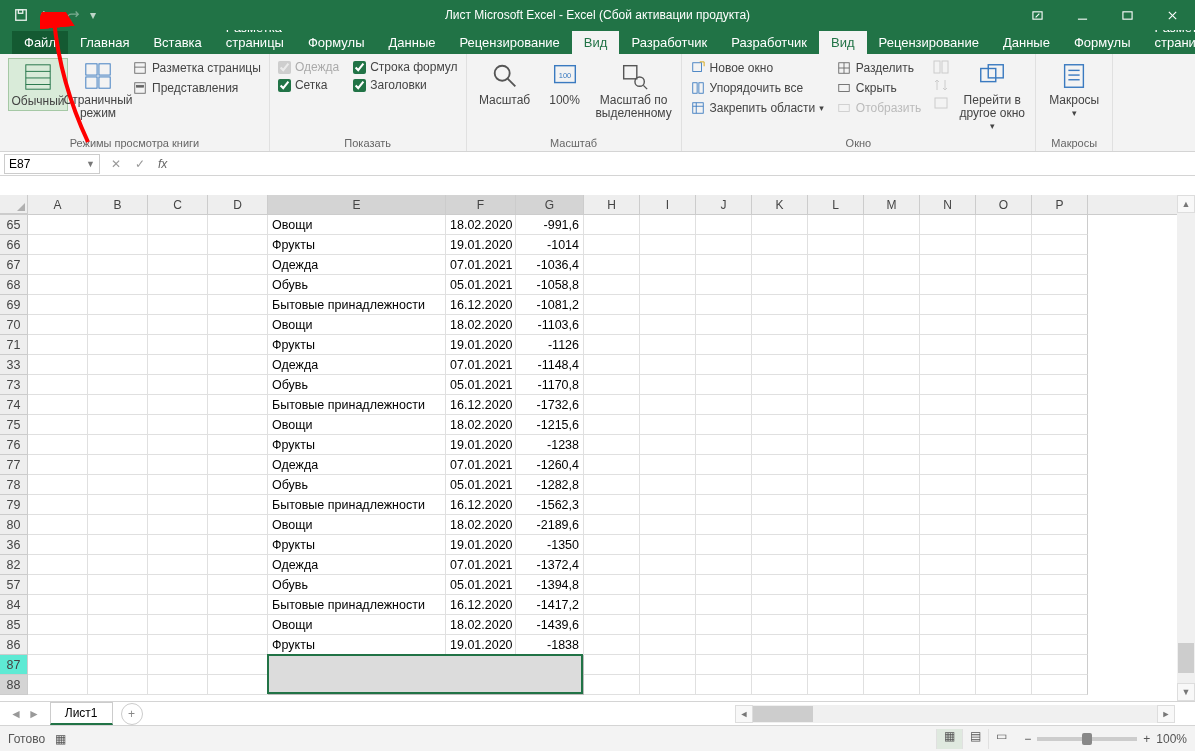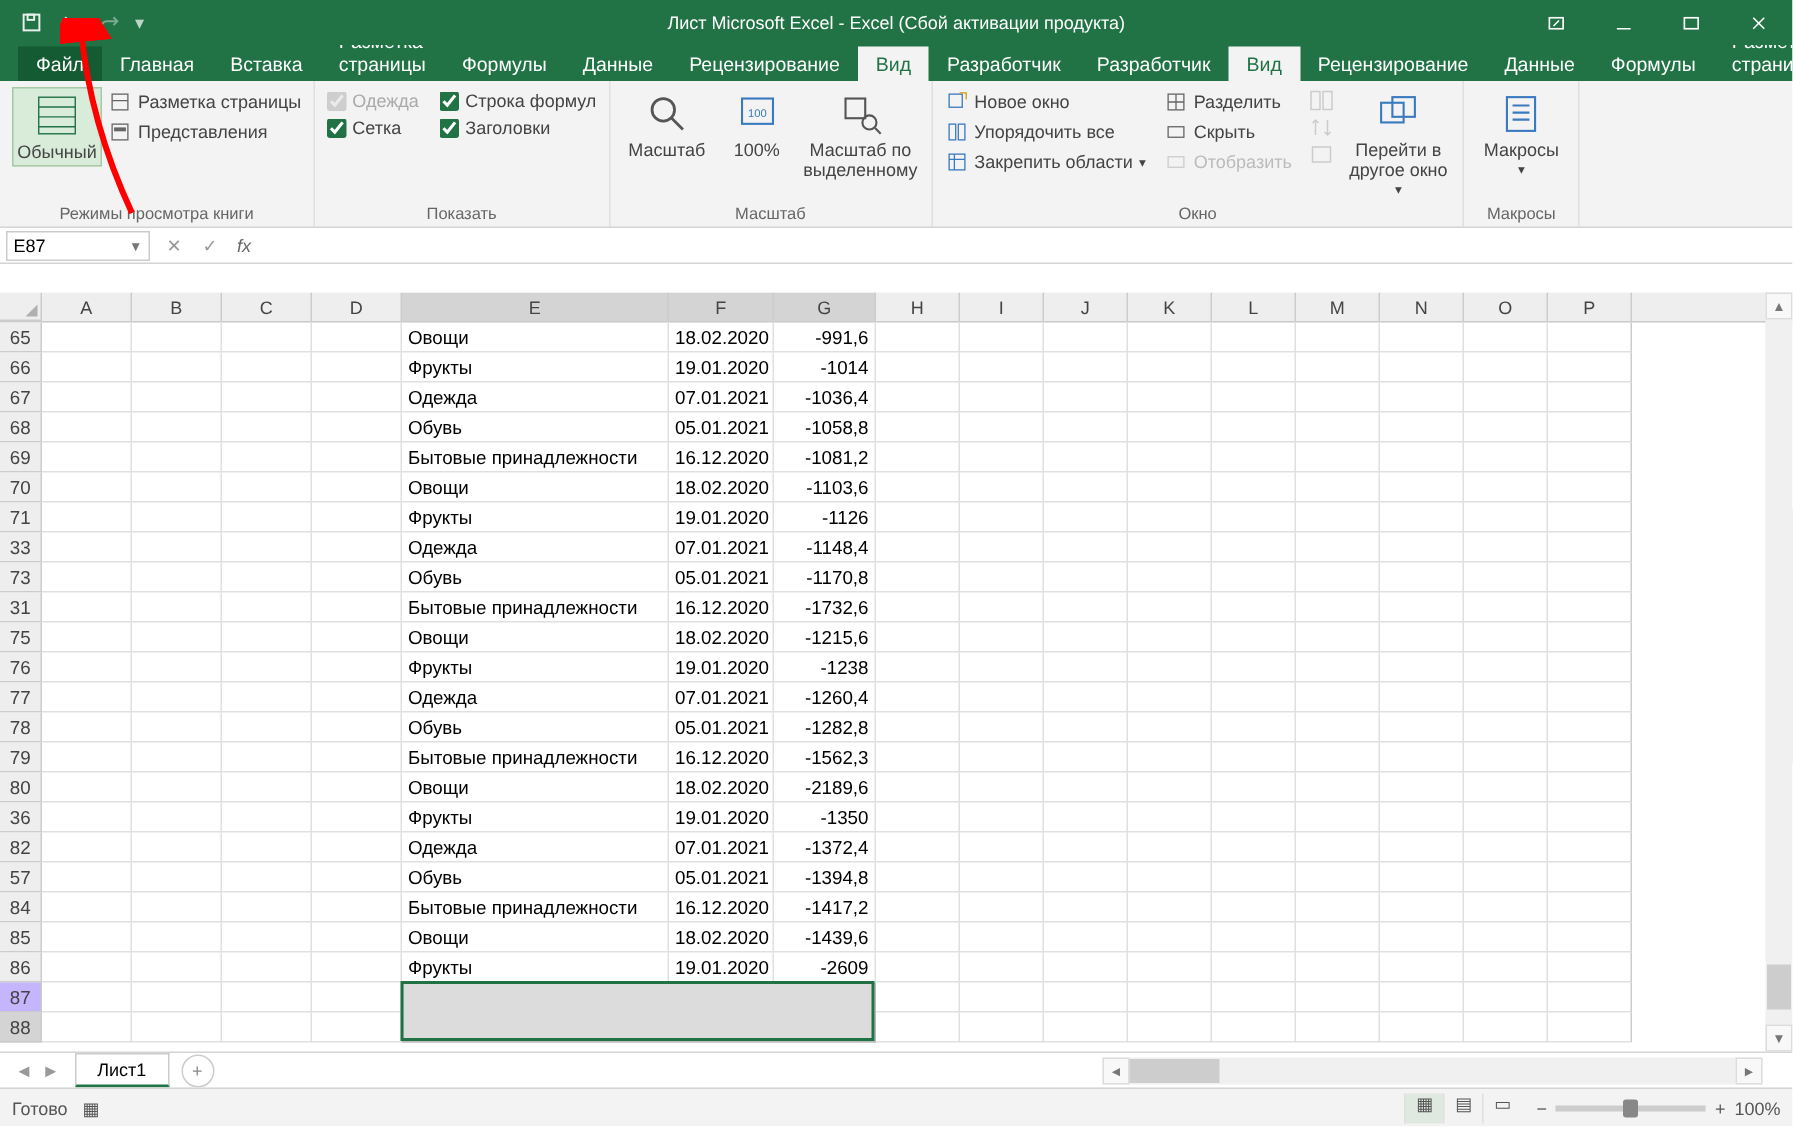--- a/index.html
+++ b/index.html
@@ -163,20 +163,31 @@
       <div class="bigbtn sel">
         <div class="bico">
             <svg viewBox="0 0 32 32" fill="none" stroke="#217346">
               <rect x="3" y="3" width="26" height="26"></rect>
               <line x1="3" y1="10" x2="29" y2="10"></line>
               <line x1="3" y1="17" x2="29" y2="17"></line>
               <line x1="3" y1="24" x2="29" y2="24"></line>
             </svg>
           </div>
         <span>Обычный</span>
+      </div>
+      <div class="bigbtn">
+        <div class="bico">
+            <svg viewBox="0 0 32 32" fill="none" stroke="#3a7ac0">
+              <rect x="3" y="3" width="12" height="12"></rect>
+              <rect x="17" y="3" width="12" height="12"></rect>
+              <rect x="3" y="17" width="12" height="12"></rect>
+              <rect x="17" y="17" width="12" height="12"></rect>
+            </svg>
+          </div>
+        <span>Страничный режим</span>
       </div>
       <div class="stack" style="margin-left:4px">
         <div class="stackrow">
             <div class="sic">
               <svg viewBox="0 0 16 16" fill="none" stroke="#666">
                 <rect x="2" y="2" width="12" height="12"></rect>
                 <line x1="2" y1="7" x2="14" y2="7"></line>
               </svg>
             </div>
             <span>Разметка страницы</span>
@@ -565,21 +576,21 @@
         <div class="cell" style="width:56px"></div>
         <div class="cell" style="width:56px"></div>
         <div class="cell" style="width:56px"></div>
         <div class="cell" style="width:56px"></div>
         <div class="cell" style="width:56px"></div>
         <div class="cell" style="width:56px"></div>
         <div class="cell" style="width:56px"></div>
         <div class="cell endcol" style="width:56px"></div>
       </div>
       <div class="row">
-        <div class="rh">31</div>
+        <div class="rh">74</div>
         <div class="cell" style="width:60px"></div>
         <div class="cell" style="width:60px"></div>
         <div class="cell" style="width:60px"></div>
         <div class="cell" style="width:60px"></div>
         <div class="cell" style="width:178px">Бытовые принадлежности</div>
         <div class="cell right" style="width:70px">16.12.2020</div>
         <div class="cell right" style="width:68px">-1732,6</div>
         <div class="cell" style="width:56px"></div>
         <div class="cell" style="width:56px"></div>
         <div class="cell" style="width:56px"></div>
@@ -800,33 +811,33 @@
         <div class="cell endcol" style="width:56px"></div>
       </div>
       <div class="row">
         <div class="rh">86</div>
         <div class="cell" style="width:60px"></div>
         <div class="cell" style="width:60px"></div>
         <div class="cell" style="width:60px"></div>
         <div class="cell" style="width:60px"></div>
         <div class="cell" style="width:178px">Фрукты</div>
         <div class="cell right" style="width:70px">19.01.2020</div>
-        <div class="cell right" style="width:68px">-2609</div>
-        <div class="cell" style="width:56px"></div>
-        <div class="cell" style="width:56px"></div>
-        <div class="cell" style="width:56px"></div>
-        <div class="cell" style="width:56px"></div>
-        <div class="cell" style="width:56px"></div>
-        <div class="cell" style="width:56px"></div>
-        <div class="cell" style="width:56px"></div>
-        <div class="cell" style="width:56px"></div>
-        <div class="cell endcol" style="width:56px"></div>
-      </div>
-      <div class="row">
-        <div class="rh" style="background:#c4b5fd">87</div>
+        <div class="cell right" style="width:68px">-1838</div>
+        <div class="cell" style="width:56px"></div>
+        <div class="cell" style="width:56px"></div>
+        <div class="cell" style="width:56px"></div>
+        <div class="cell" style="width:56px"></div>
+        <div class="cell" style="width:56px"></div>
+        <div class="cell" style="width:56px"></div>
+        <div class="cell" style="width:56px"></div>
+        <div class="cell" style="width:56px"></div>
+        <div class="cell endcol" style="width:56px"></div>
+      </div>
+      <div class="row">
+        <div class="rh" style="background:#5eead4">87</div>
         <div class="cell" style="width:60px"></div>
         <div class="cell" style="width:60px"></div>
         <div class="cell" style="width:60px"></div>
         <div class="cell" style="width:60px"></div>
         <div class="cell" style="width:178px"></div>
         <div class="cell" style="width:70px"></div>
         <div class="cell" style="width:68px"></div>
         <div class="cell" style="width:56px"></div>
         <div class="cell" style="width:56px"></div>
         <div class="cell" style="width:56px"></div>

